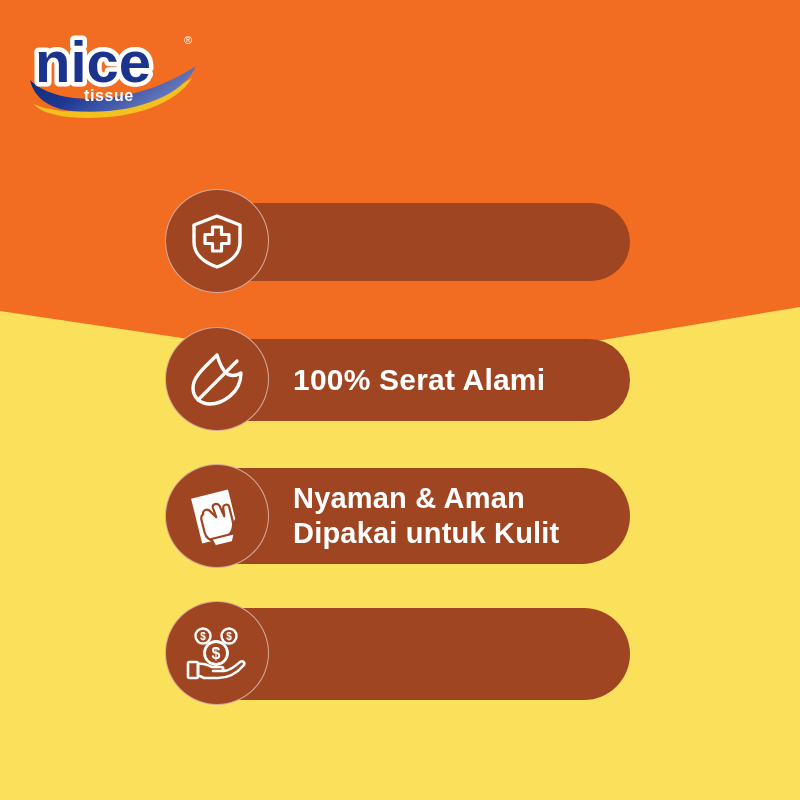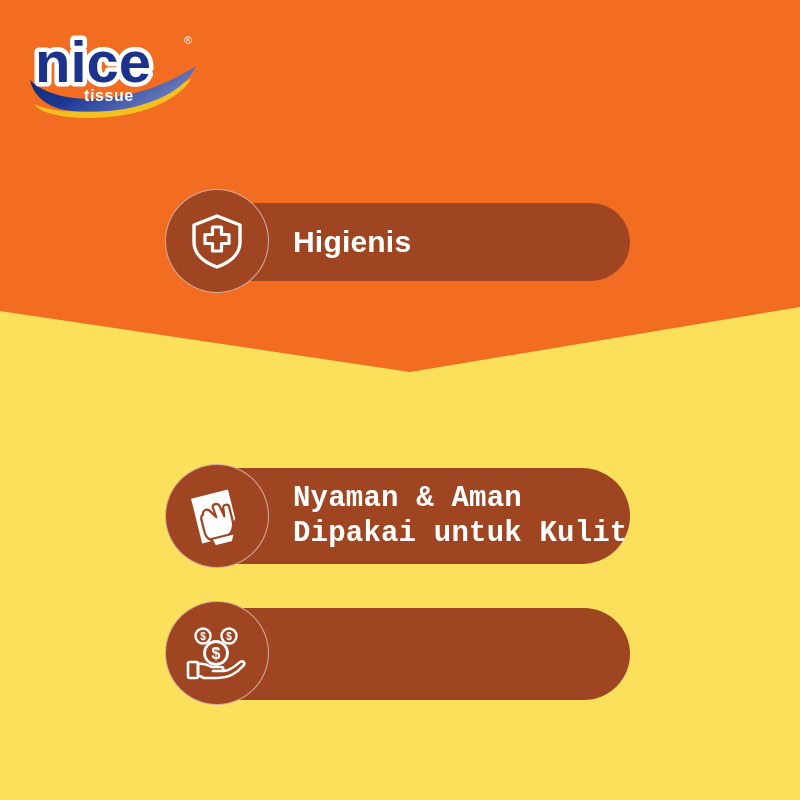--- a/index.html
+++ b/index.html
@@ -92,21 +92,21 @@
   .pill-label {
     color: #ffffff;
     font-family: "Liberation Sans", sans-serif;
     font-weight: bold;
     font-size: 30px;
     line-height: 1.16;
     margin-left: 118px;
     letter-spacing: 0.2px;
     white-space: pre-line;
   }
-  .pill-3 .pill-label { font-size: 29px; line-height: 1.22; font-family: Liberation Mono, monospace; }
+  .pill-3 .pill-label { font-size: 29px; line-height: 1.22; }
 </style>
 </head>
 <body>
 
 <div id="poster">
 
   <svg class="bg-layer" viewBox="0 0 800 800" preserveAspectRatio="none" aria-hidden="true">
     <rect x="0" y="0" width="800" height="800" fill="#FBE05C"></rect>
     <polygon points="0,0 800,0 800,307 410,372 0,311" fill="#F26C21"></polygon>
   </svg>
@@ -138,23 +138,31 @@
 
   </div>
 
   <div class="pill pill-1">
     <div class="pill-icon">
       <svg width="64" height="64" viewBox="0 0 64 64" aria-hidden="true">
         <path d="M32 7 L55 16 V33 C55 45 45 53.5 32 58 C19 53.5 9 45 9 33 V16 Z" fill="none" stroke="#FFFFFF" stroke-width="3.4" stroke-linejoin="round"></path>
         <path d="M27.5 18 H36.5 V25.5 H44 V34.5 H36.5 V42 H27.5 V34.5 H20 V25.5 H27.5 Z" fill="none" stroke="#FFFFFF" stroke-width="3.2" stroke-linejoin="round"></path>
       </svg>
     </div>
-    <div class="pill-label">Higienis</div>
-  </div>
-
+  </div>
+
+  <div class="pill pill-2">
+    <div class="pill-icon">
+      <svg width="64" height="64" viewBox="0 0 64 64" aria-hidden="true">
+        <path d="M32 8 C 18 22, 8 30, 8 41 C 8 51, 16 57, 25 57 C 36 57, 56 47, 56 26 C 45 32, 38 28, 32 8 Z" fill="none" stroke="#FFFFFF" stroke-width="3.4" stroke-linejoin="round"></path>
+        <line x1="52" y1="14" x2="13" y2="53" stroke="#FFFFFF" stroke-width="3.2" stroke-linecap="round"></line>
+      </svg>
+    </div>
+    <div class="pill-label">100% Serat Alami</div>
+  </div>
 
   <div class="pill pill-3">
     <div class="pill-icon">
       <svg width="66" height="66" viewBox="0 0 66 66" aria-hidden="true">
         <g transform="rotate(-14 33 33)">
 
           <path d="M12 10 H50 V40 L34 56 H12 Z" fill="#FFFFFF"></path>
 
           <path d="M20 28 C20 24, 25 23, 27 26 L32 34 L31 24 C31 20, 37 20, 38 24 L40 35 L41 27
                    C41 23, 47 23.5, 47 27 L47 41 C47 50, 41 56, 33 56 L26 56

